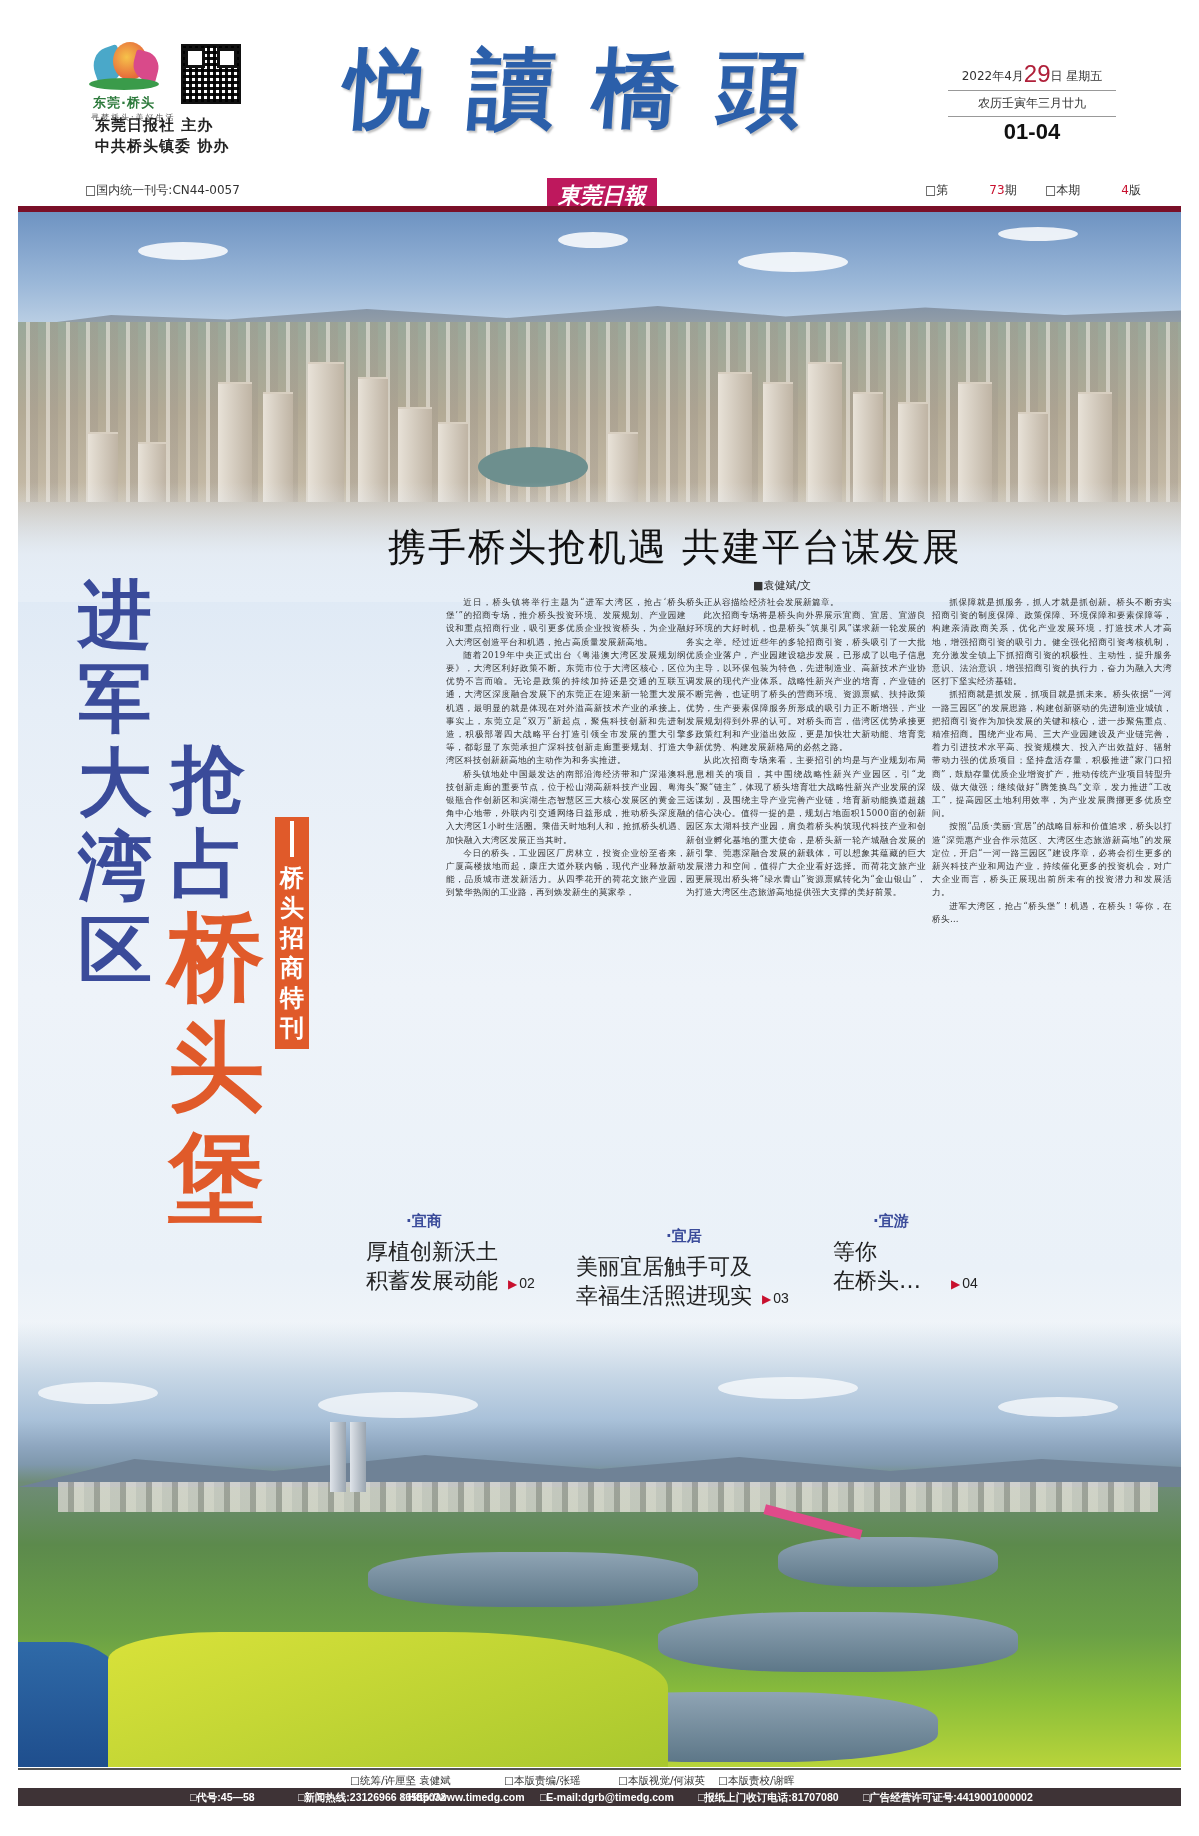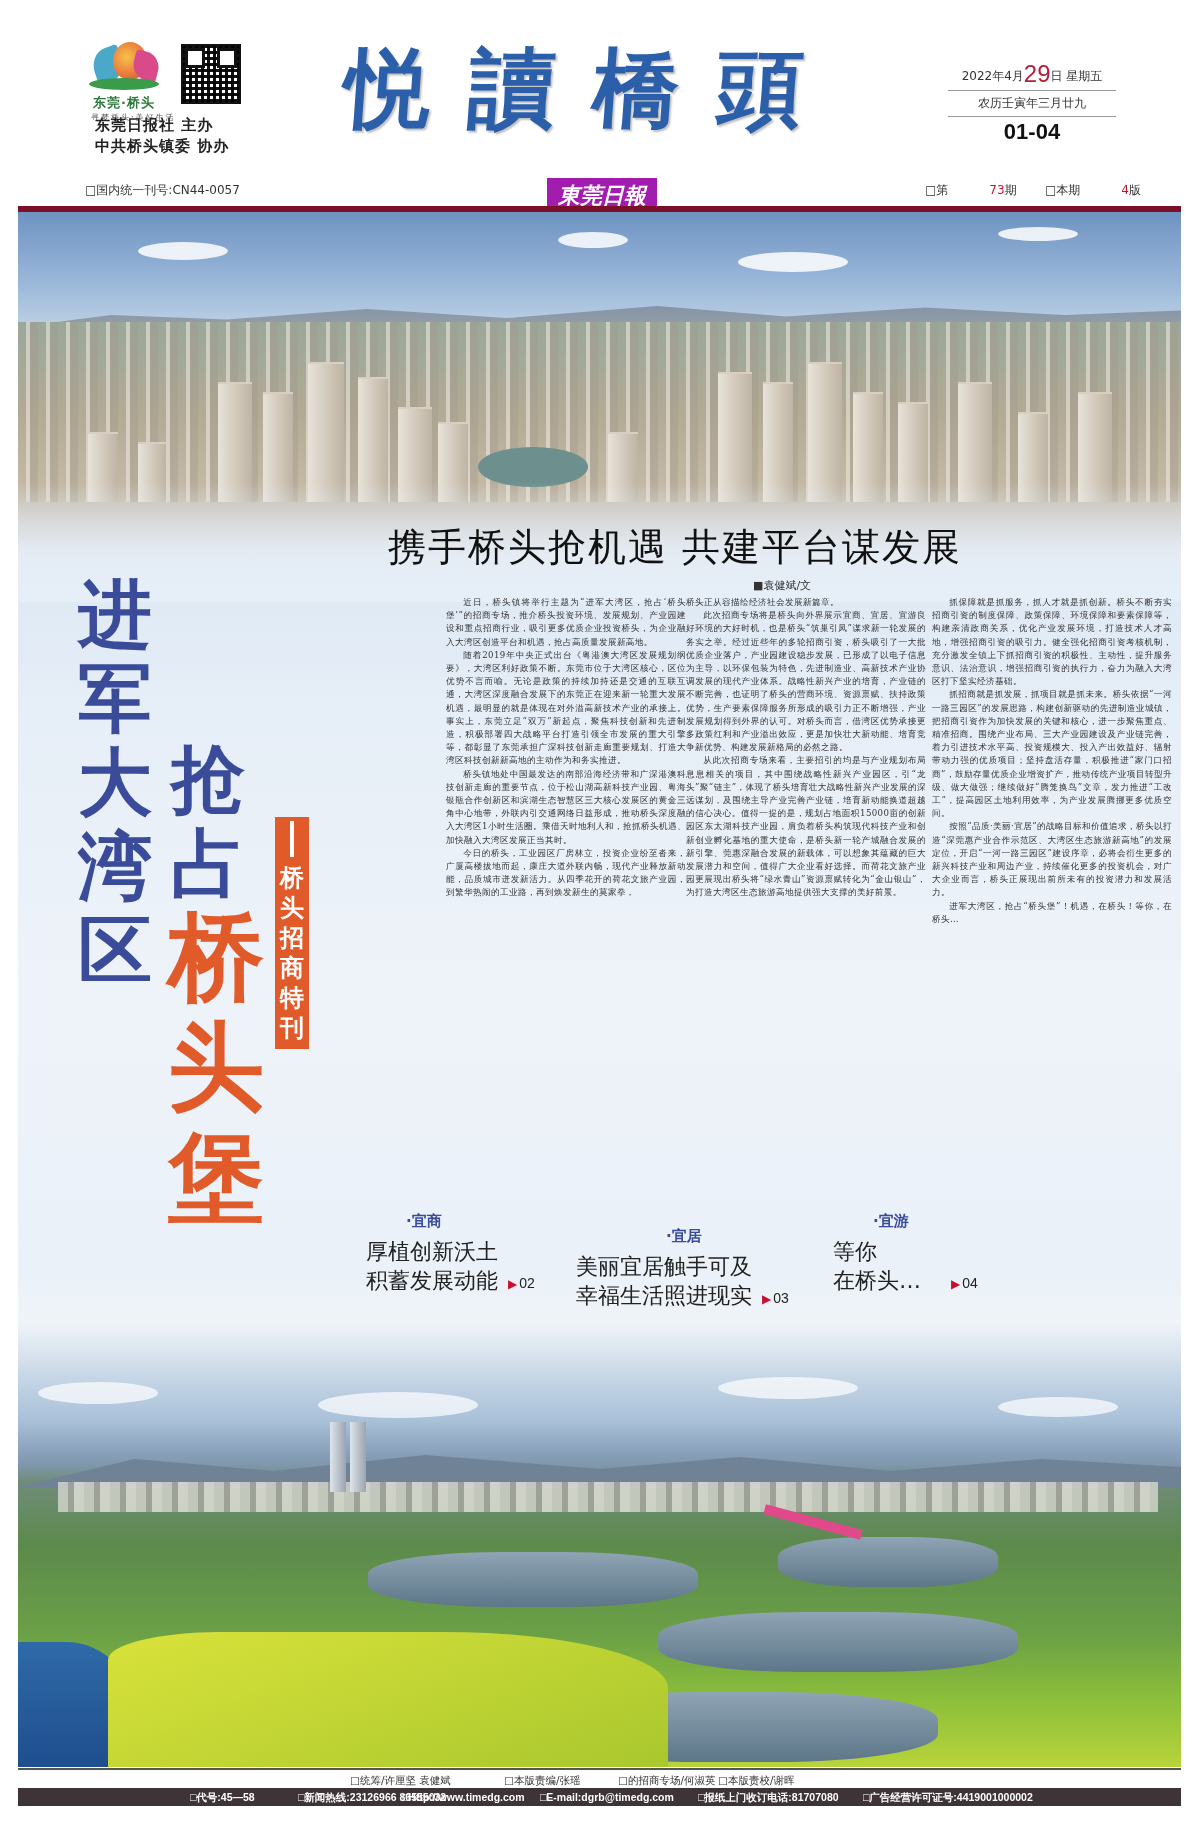--- a/index.html
+++ b/index.html
@@ -30,21 +30,21 @@
   .title { position: absolute; left: 345px; top: 45px; width: 520px; font-family: "DejaVu Serif", serif; font-size: 86px; font-weight: bold; color: #2b5faa; letter-spacing: 38px; text-shadow: 2px 2px 2px rgba(0,0,0,0.25); white-space: nowrap; line-height: 1; transform: skewX(-4deg); }
 
   .dateblock { position: absolute; left: 948px; top: 60px; width: 168px; text-align: center; }
   .date-line { font-size: 12px; color: #333; white-space: nowrap; border-bottom: 1px solid #999; padding-bottom: 2px; }
   .date-line .day { font-size: 24px; color: #b0203a; font-family: "Liberation Sans", sans-serif; vertical-align: -2px; }
   .lunar { font-size: 12px; color: #333; border-bottom: 1px solid #999; padding: 4px 0 4px; }
   .pages { font-size: 22px; font-weight: bold; font-family: "Liberation Sans", sans-serif; color: #111; padding-top: 2px; }
 
   .infobar { position: absolute; left: 85px; top: 178px; width: 1095px; height: 22px; font-size: 12px; color: #333; }
   .infobar .issn { position: absolute; left: 0; top: 4px; }
-  .infobar .paper-logo { position: absolute; left: 462px; top: 0; width: 110px; height: 34px; background: #a21caf; color: #fff; font-family: "DejaVu Serif", serif; font-size: 22px; font-weight: bold; text-align: center; line-height: 34px; font-style: italic; }
+  .infobar .paper-logo { position: absolute; left: 462px; top: 0; width: 110px; height: 34px; background: #be185d; color: #fff; font-family: "DejaVu Serif", serif; font-size: 22px; font-weight: bold; text-align: center; line-height: 34px; font-style: italic; }
   .infobar .issue { position: absolute; left: 840px; top: 4px; }
   .infobar .edition { position: absolute; left: 960px; top: 4px; }
   .infobar .red { color: #c8102e; margin-left: 41px; }
   .redrule { position: absolute; left: 18px; top: 206px; width: 1163px; height: 6px; background: #7a1028; }
 
   
   .main { position: absolute; left: 18px; top: 212px; width: 1163px; height: 1555px; overflow: hidden;
           background: linear-gradient(180deg, #c9dbef 0%, #e6eef7 32%, #eef3f9 50%, #eaf1f8 68%, #f3f6f9 74%, #cdd9e3 100%); }
 
   .photo-top { position: absolute; left: 0; top: 0; width: 1163px; height: 390px; overflow: hidden;
@@ -244,21 +244,21 @@
     <div class="pond" style="left:520px;top:370px;width:400px;height:70px;"></div>
     <div class="pink-path"></div>
     <div class="river"></div>
     <div class="field-yellow"></div>
   </div>
 </div>
 
 <div class="footer-credits">
   <span style="left:332px;">□统筹/许厘坚  袁健斌</span>
   <span style="left:486px;">□本版责编/张瑶</span>
-  <span style="left:600px;">□的招商专场/何淑英</span>
+  <span style="left:600px;">□本版视觉/何淑英</span>
   <span style="left:700px;">□本版责校/谢晖</span>
 </div>
 <div class="footer-bar">
   <span style="left:172px;">□代号:45—58</span>
   <span style="left:248px;padding-left:32px;">□新闻热线:23126966 86555032</span>
   <span style="left:384px;">□Http://www.timedg.com</span>
   <span style="left:522px;">□E-mail:dgrb@timedg.com</span>
   <span style="left:680px;">□报纸上门收订电话:81707080</span>
   <span style="left:845px;">□广告经营许可证号:4419001000002</span>
 </div>

